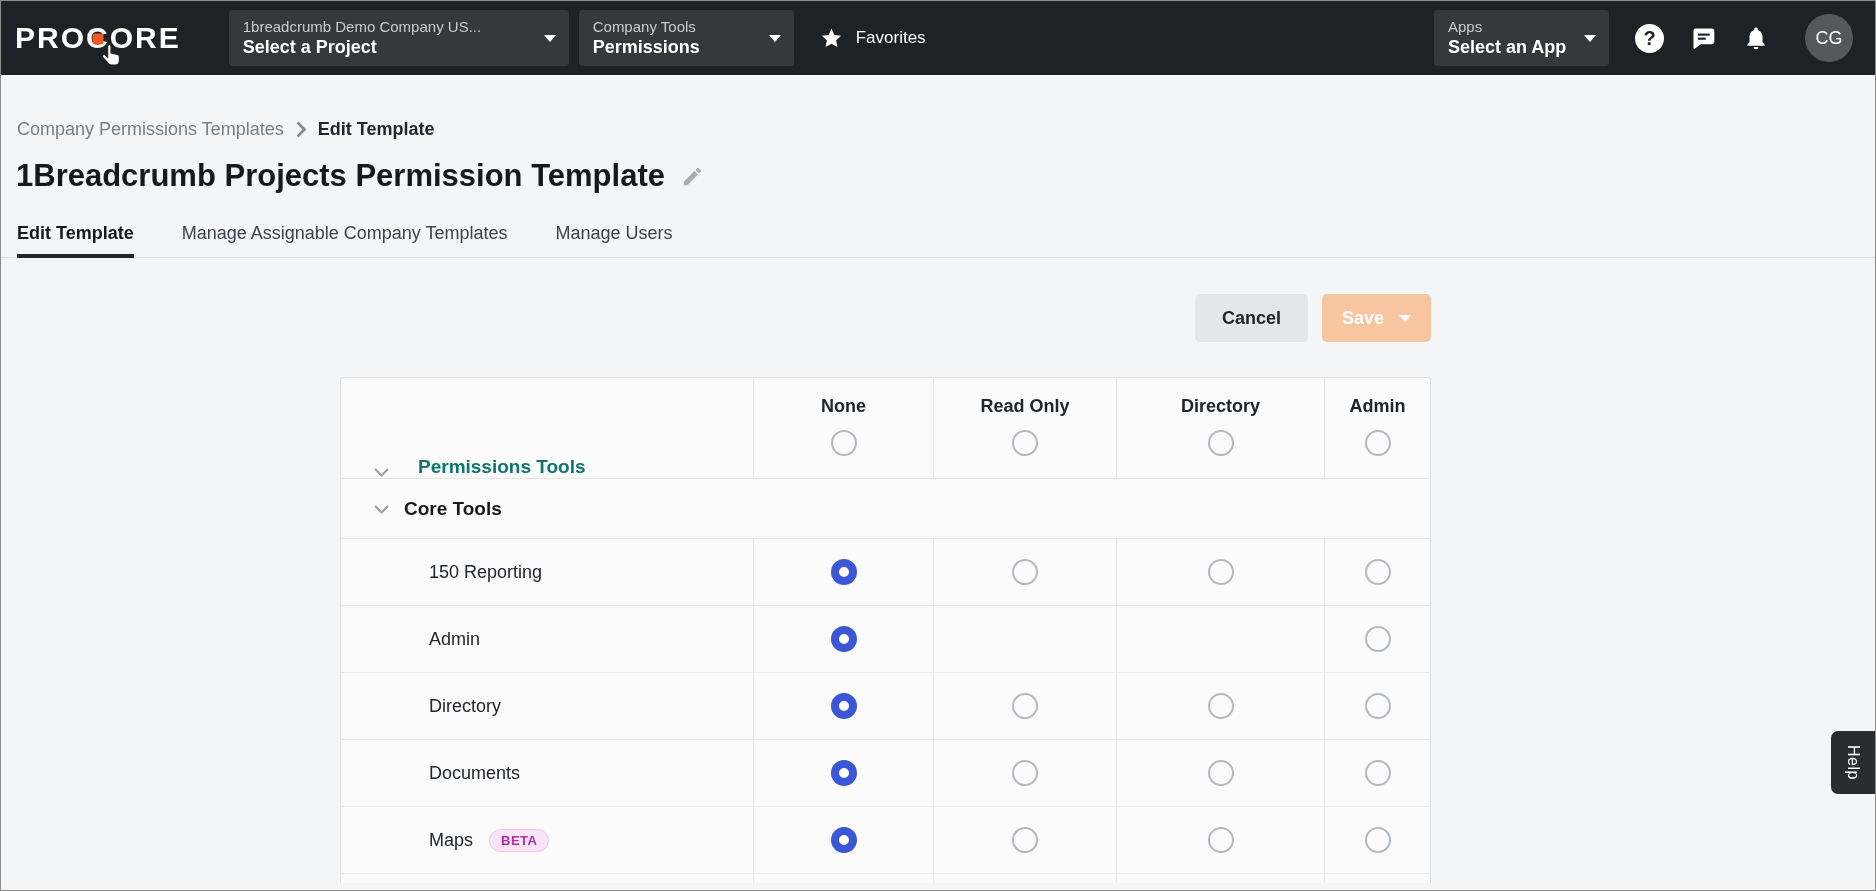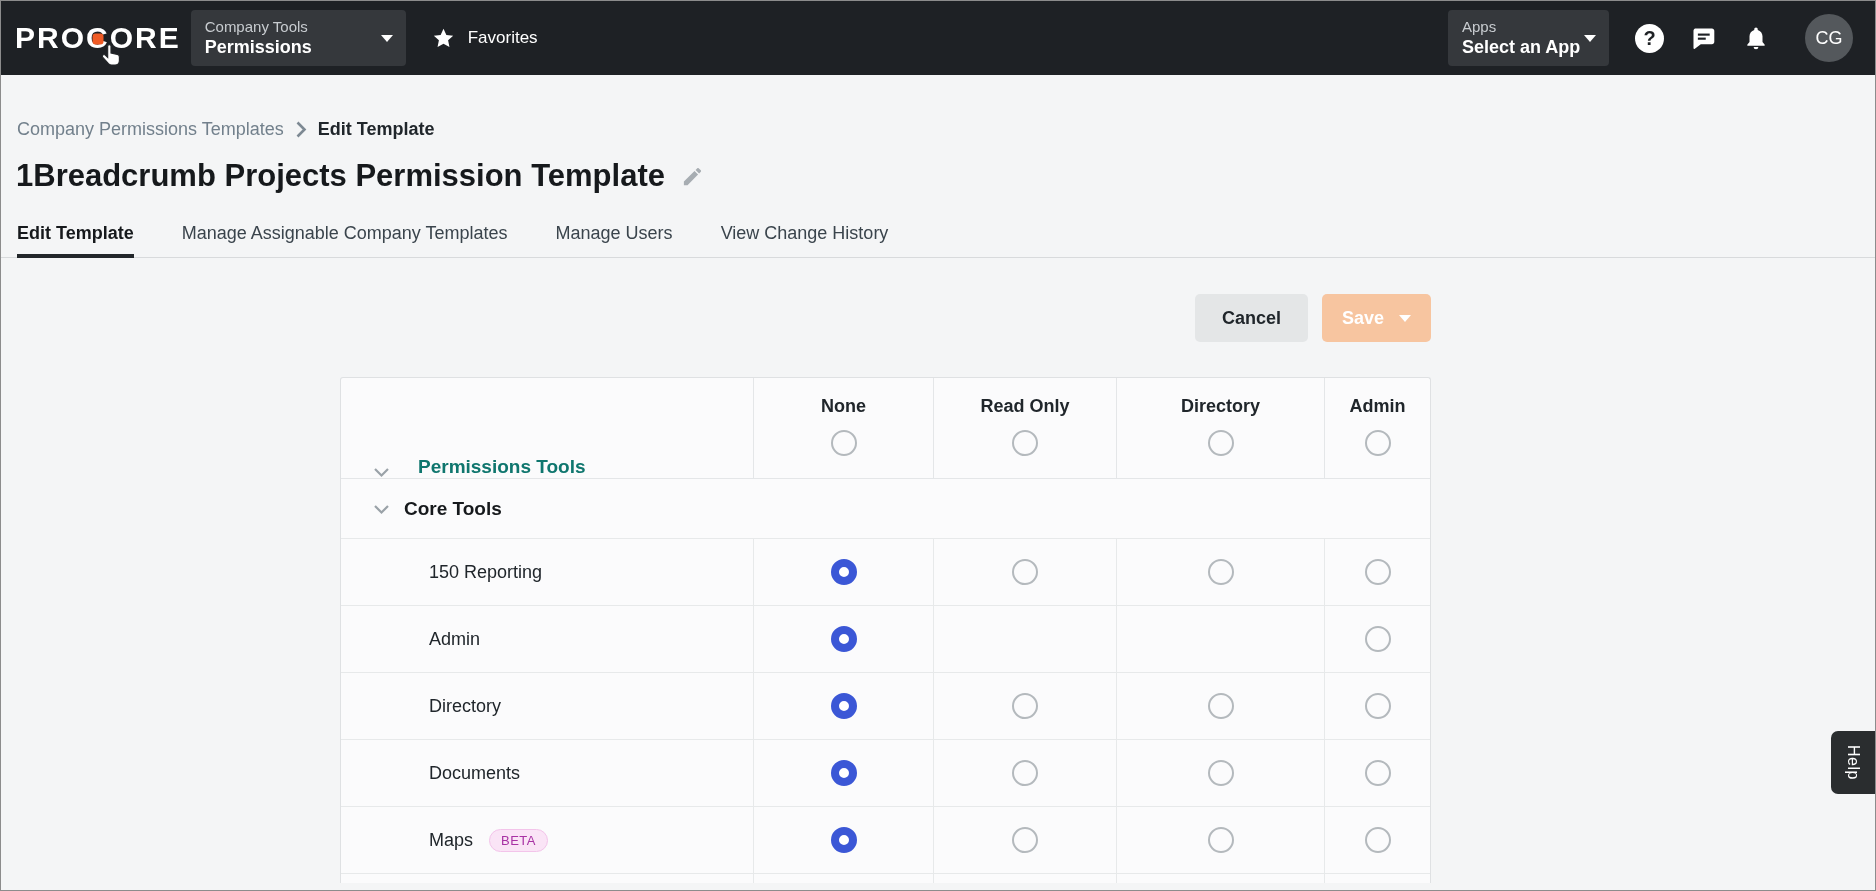--- a/index.html
+++ b/index.html
@@ -12,21 +12,21 @@
   .logo { font-size: 30px; font-weight: bold; color: #fff; letter-spacing: 2px; position: relative; white-space: nowrap; }
   .logo-c { position: relative; display: inline-block; }
   .logo-dot { position: absolute; left: 50%; top: 52%; width: 11px; height: 11px; border-radius: 3px; background: #f05b25; transform: translate(-50%, -50%); }
   .cursor-icon { position: absolute; left: 98px; top: 42px; z-index: 9; }
   .picker { background: #35383c; border-radius: 4px; height: 56px; padding: 7px 34px 7px 14px; display: flex; flex-direction: column; justify-content: center; position: relative; cursor: pointer; }
   .picker .context { font-size: 15px; color: #c8ccd0; line-height: 1.3; white-space: nowrap; }
   .picker .value { font-size: 18px; font-weight: bold; color: #fff; line-height: 1.3; white-space: nowrap; }
   .picker .caret { position: absolute; right: 13px; top: 50%; margin-top: -3px; width: 0; height: 0; border: 6px solid transparent; border-top: 7px solid #fff; }
   .picker-project { margin-left: 48px; width: 340px; }
   .picker-tools  { margin-left: 10px; width: 215px; }
-  .picker-apps   { width: 161px; }
+  .picker-apps   { width: 175px; }
   .favorites { display: flex; align-items: center; gap: 13px; margin-left: 26px; color: #fff; font-size: 17px; cursor: pointer; }
   .topbar-spacer { flex: 1; }
   .topbar-icons { display: flex; align-items: center; gap: 26px; margin-left: 26px; }
   .help-circle { width: 29px; height: 29px; border-radius: 50%; background: #fff; color: #1e2125; font-weight: bold; font-size: 20px; display: flex; align-items: center; justify-content: center; cursor: pointer; }
   .icon-btn { display: flex; align-items: center; cursor: pointer; }
   .avatar { width: 48px; height: 48px; border-radius: 50%; background: #54585c; color: #fff; font-weight: normal; font-size: 18px; display: flex; align-items: center; justify-content: center; margin-left: 10px; cursor: pointer; }
 
   
   .breadcrumb { display: flex; align-items: center; gap: 11px; padding: 44px 0 0 16px; font-size: 18px; text-align: center; }
   .crumb-link { color: #72808c; cursor: pointer; }
@@ -53,39 +53,44 @@
   .th-name { display: flex; align-items: flex-end; gap: 28px; padding: 26px 0 0 32px; font-size: 19px; font-weight: bold; color: #0f766e; }
   .th-col { border-left: 1px solid #e4e6e8; display: flex; flex-direction: column; align-items: center; padding-top: 18px; gap: 13px; font-size: 18px; font-weight: bold; color: #20262b; }
   .group-row { height: 60px; border-top: 1px solid #e4e6e8; display: flex; align-items: center; gap: 14px; padding-left: 32px; font-size: 19px; font-weight: bold; color: #16191c; }
   .chev { margin-top: 2px; cursor: pointer; display: flex; }
   .row { height: 67px; border-top: 1px solid #e7e9ea; }
   .cell-name { display: flex; align-items: center; gap: 12px; padding-left: 88px; font-size: 18px; color: #20262b; }
   .cell { border-left: 1px solid #e7e9ea; display: flex; align-items: center; justify-content: center; }
   .radio { width: 26px; height: 26px; border-radius: 50%; border: 2px solid #b4b9bd; background: transparent; display: inline-block; cursor: pointer; }
   .radio.selected { border: 8px solid #3b57d6; background: #fff; }
   .partial-row { height: 10px; border-top: 1px solid #e7e9ea; }
-  .beta-badge { background: #fae4f6; color: #a832a4; border: 1px solid #f3c4ea; border-radius: 12px; font-size: 13px; font-weight: normal; letter-spacing: .5px; padding: 3px 11px; margin-left: 4px; }
+  .beta-badge { background: #fae4f6; color: #a832a4; border: 1px solid #f3c4ea; border-radius: 12px; font-size: 13px; font-weight: bold; letter-spacing: .5px; padding: 3px 11px; margin-left: 4px; }
 
   
   .help-tab { position: absolute; right: 0; top: 730px; width: 44px; height: 63px; background: #2a2d2f; color: #fff; border-radius: 7px 0 0 7px; writing-mode: vertical-rl; display: flex; align-items: center; justify-content: center; font-size: 16px; letter-spacing: .5px; cursor: pointer; }
 </style>
 </head>
 <body>
 
 <div class="window">
 
   <header class="topbar">
     <div class="logo"><span>PRO</span><span class="logo-c"><span>C</span><span class="logo-dot"></span></span><span>ORE</span></div>
 
     <span class="cursor-icon">
       <svg width="24" height="28" viewBox="0 0 22 26">
           <path d="M9.5 1.5c-.9 0-1.6.7-1.6 1.6v10.3l-2.2-2.2c-.7-.7-1.7-.7-2.3 0-.6.6-.6 1.6 0 2.2l5.2 5.7c.8.8 1.8 1.3 2.9 1.3h3.4c2.2 0 3.9-1.8 3.9-3.9v-3.6c0-1.1-.8-2.1-2-2.3l-5.8-1.2V3.1c0-.9-.7-1.6-1.5-1.6z" fill="#fff" stroke="#24272a" stroke-width="1.1"></path>
         </svg>
     </span>
 
+    <div class="picker picker-project">
+      <span class="context">1breadcrumb Demo Company US...</span>
+      <span class="value">Select a Project</span>
+      <span class="caret"></span>
+    </div>
 
     <div class="picker picker-tools">
       <span class="context">Company Tools</span>
       <span class="value">Permissions</span>
       <span class="caret"></span>
     </div>
 
     <div class="favorites">
       <span style="display:flex;">
         <svg width="23" height="23" viewBox="0 0 24 24">
@@ -138,21 +143,20 @@
       <svg width="23" height="23" viewBox="0 0 24 24">
           <path d="M3 17.2V21h3.8L17.8 9.9l-3.7-3.7L3 17.2zM20.7 7c.4-.4.4-1 0-1.4l-2.3-2.3c-.4-.4-1-.4-1.4 0l-1.8 1.8 3.7 3.7L20.7 7z" fill="#a7adb2"></path>
         </svg>
     </span>
   </div>
 
   <div class="tab-bar">
       <div class="tab active"><span>Edit Template</span></div>
       <div class="tab"><span>Manage Assignable Company Templates</span></div>
       <div class="tab"><span>Manage Users</span></div>
-      <div class="tab"><span>View Change History</span></div>
     </div>
 
   <div class="main">
     <div class="actions">
       <button class="btn btn-cancel">Cancel</button>
       <button class="btn btn-save">
         <span>Save</span>
         <span class="caret"></span>
       </button>
     </div>

